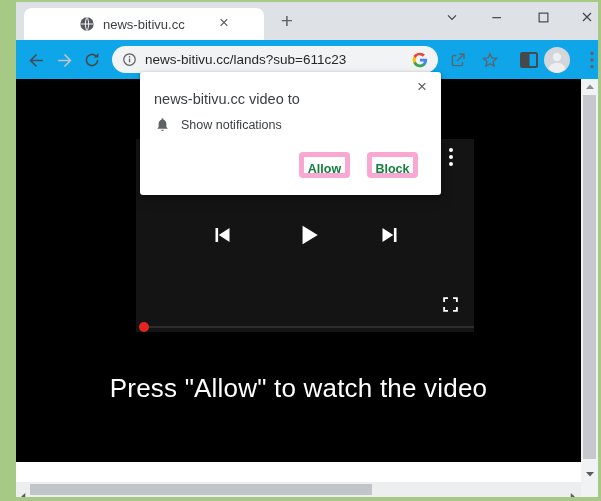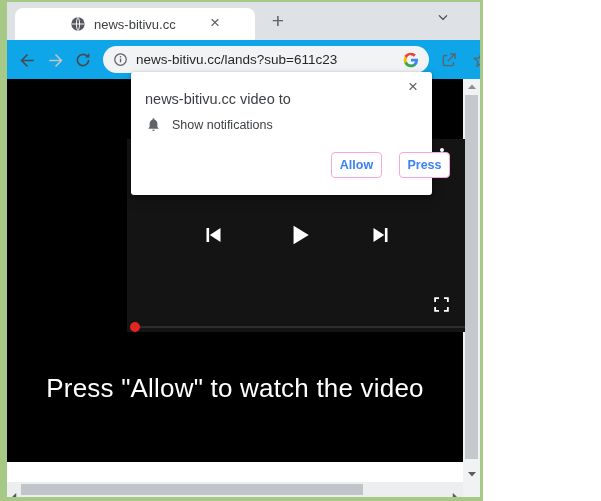--- a/index.html
+++ b/index.html
@@ -1,17 +1,17 @@
 <!DOCTYPE html>
 <html><head>
 <meta charset="utf-8">
 <style>
   * { margin:0; padding:0; box-sizing:border-box; }
   html,body { width:601px; height:501px; font-family:"Liberation Sans", sans-serif; }
-  .frame { width:483px; height:501px; background:#a6c986; padding:2px 3px 4px 7px; }
+  .frame { width:601px; height:501px; background:#a6c986; padding:2px 3px 4px 16px; }
   .window { position:relative; width:100%; height:100%; background:#fff; display:flex; flex-direction:column; overflow:hidden; }
 
   
   .titlebar { flex:none; height:38px; background:#dee1e6; position:relative; }
   .tab { position:absolute; left:8px; top:6px; width:240px; height:32px; background:#fff; border-radius:8px 8px 0 0; }
   .tab-favicon { position:absolute; left:55px; top:8px; width:16px; height:16px; }
   .tab-title { position:absolute; left:79px; top:9px; font-size:13px; color:#3c4043; white-space:nowrap; }
   .tab-close { position:absolute; right:30px; top:5px; width:20px; height:20px; font-size:17px; line-height:20px; text-align:center; color:#5f6368; cursor:pointer; }
   .newtab { position:absolute; left:259px; top:7px; width:24px; height:24px; font-size:21px; line-height:23px; text-align:center; color:#5f6368; font-weight:300; }
   .wctl { position:absolute; top:3px; width:24px; height:24px; display:flex; align-items:center; justify-content:center; }
@@ -40,22 +40,22 @@
 
   .message { position:absolute; left:0; right:0; top:294px; text-align:center; color:#fff; font-size:26px; letter-spacing:0.2px; }
 
   
   .popup { position:absolute; left:124px; top:70px; width:301px; height:123px; background:#fff; border-radius:3px; z-index:10;
            box-shadow:0 1px 3px rgba(0,0,0,.35), 0 5px 12px rgba(0,0,0,.22); }
   .popup-close { position:absolute; right:9px; top:5px; width:20px; height:20px; font-size:17px; line-height:20px; text-align:center; color:#5f6368; }
   .popup-title { position:absolute; left:14px; top:19px; font-size:14.5px; color:#3b3f43; }
   .perm-row { position:absolute; left:15px; top:45px; display:flex; align-items:center; }
   .perm-label { font-size:12.5px; color:#3b3f43; margin-left:11px; }
-  .popup-btn { position:absolute; top:80px; width:51px; height:26px; background:#fff; border:1px solid #f9a8d4; border-radius:4px;
-               font-family:"Liberation Sans", sans-serif; font-size:12.5px; font-weight:bold; color:#3b82f6; text-align:center; line-height:24px; cursor:pointer;margin-left:41px; }
+  .popup-btn { position:absolute; top:80px; width:51px; height:26px; background:#fff; border:5px solid #f9a8d4; border-radius:4px;
+               font-family:"Liberation Sans", sans-serif; font-size:12.5px; font-weight:bold; color:#15803d; text-align:center; line-height:24px; cursor:pointer; }
   .btn-allow { left:159px; }
   .btn-block { left:227px; }
 
   
   .hscroll { flex:none; height:15px; background:#eceef0; position:relative; }
   .hthumb { position:absolute; left:14px; top:2px; width:342px; height:11px; background:#c1c4c9; }
   .harrow { position:absolute; top:4px; }
   .harrow.left { left:4px; } .harrow.right { right:5px; }
   .vscroll { flex:none; width:17px; background:#f1f2f4; display:flex; flex-direction:column; }
   .vbtn { flex:none; height:15px; display:flex; align-items:center; justify-content:center; }
@@ -252,17 +252,17 @@
       <div class="popup-title">news-bitivu.cc video to</div>
       <div class="perm-row">
         <span style="display:flex">
           <svg width="15" height="15" viewBox="0 0 24 24" fill="#5f6368">
               <path d="M12 22.2c1.1 0 2-.9 2-2h-4a2 2 0 002 2zM18.2 16v-5.2c0-3.1-1.7-5.7-4.6-6.4v-.7a1.6 1.6 0 10-3.2 0v.7c-2.9.7-4.6 3.3-4.6 6.4V16l-1.9 1.9v1h16.2v-1z"></path>
             </svg>
         </span>
         <span class="perm-label">Show notifications</span>
       </div>
       <button class="popup-btn btn-allow">Allow</button>
-      <button class="popup-btn btn-block">Press</button>
+      <button class="popup-btn btn-block">Block</button>
     </div>
 
   </div>
 </div>
 
 </body></html>

